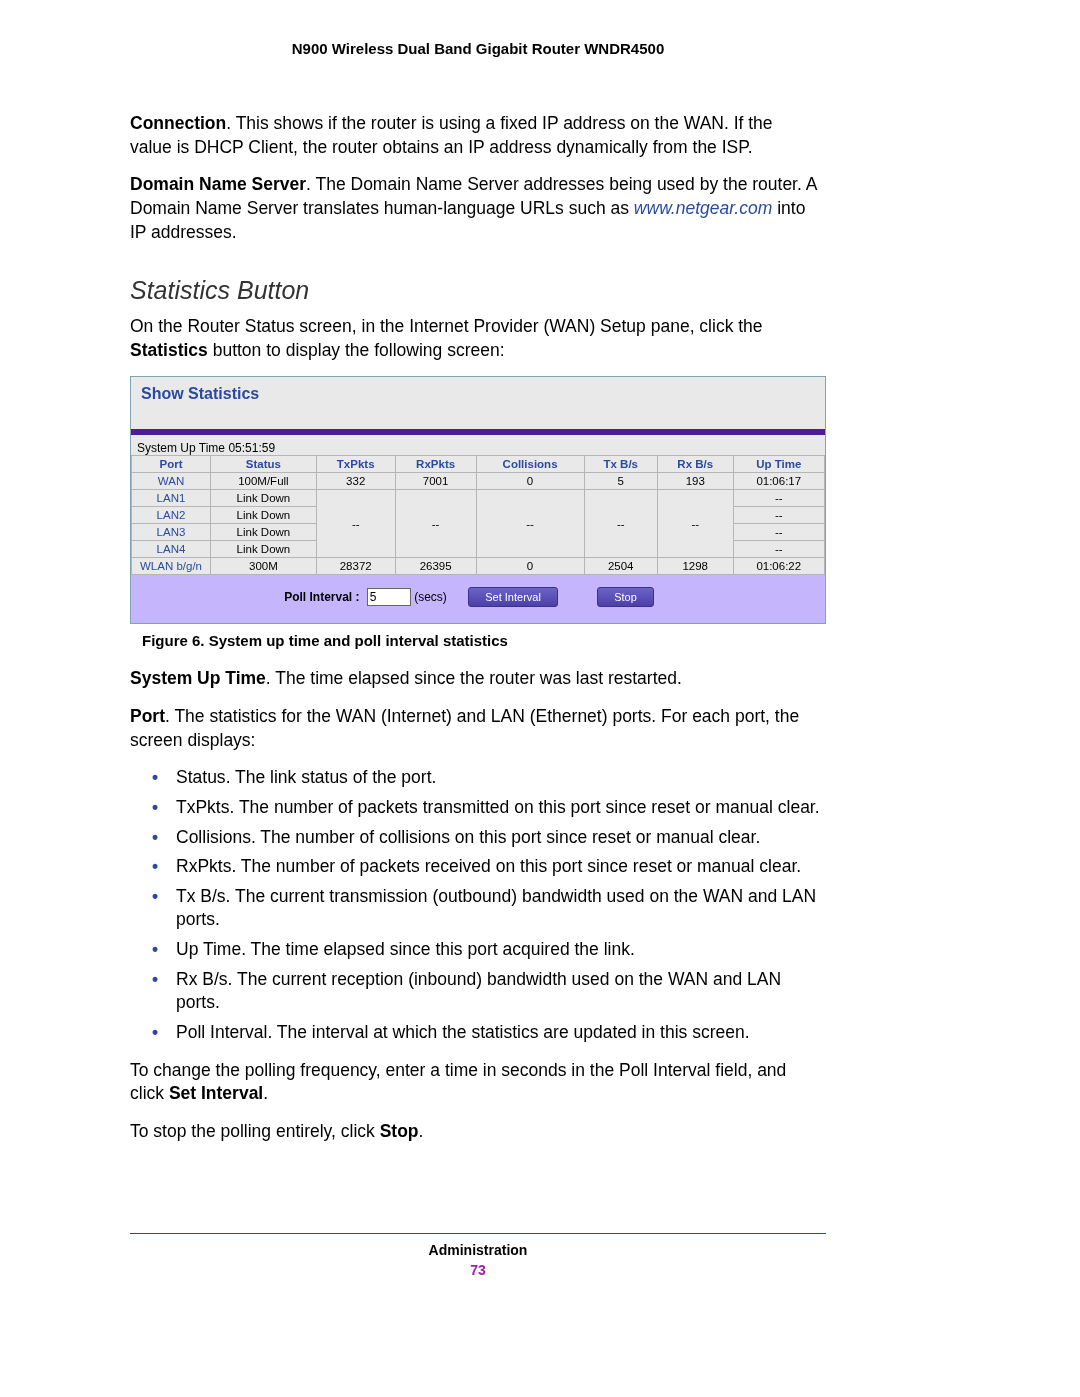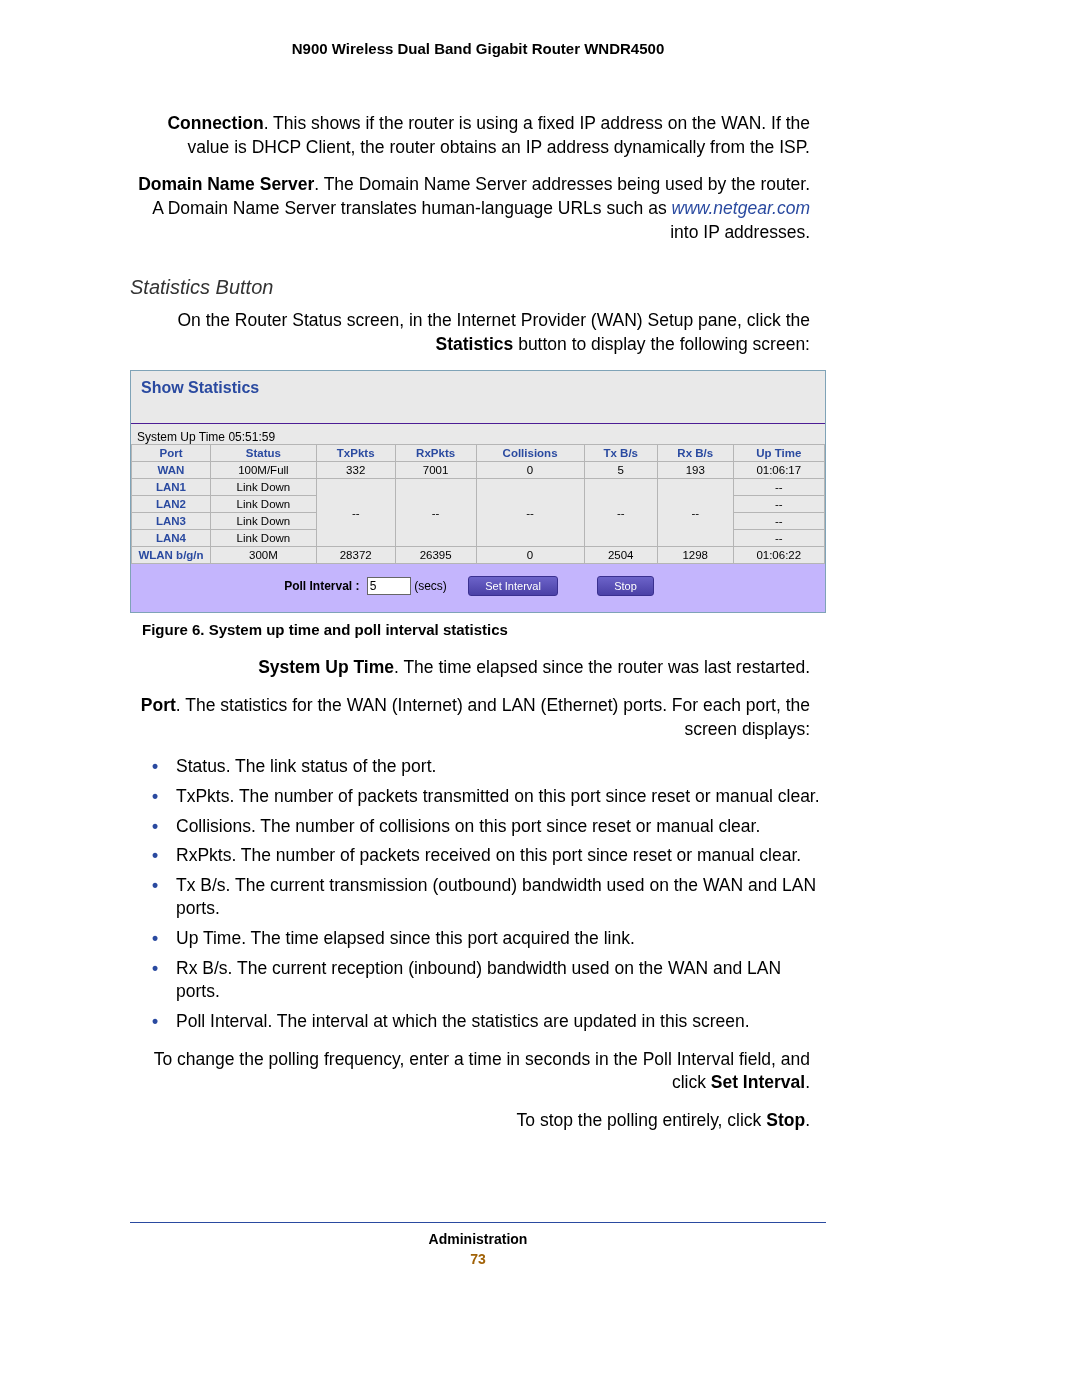--- a/index.html
+++ b/index.html
@@ -16,49 +16,48 @@
   }
   .doc-header {
     text-align: center;
     font-size: 15px;
     font-weight: bold;
     margin-bottom: 55px;
   }
   p.body {
     font-size: 17.5px;
     line-height: 1.35;
-    margin: 0 16px 14px 0;
-    text-align: right;
+    margin: 0 8px 14px 0;
   }
   p.body .bold { font-weight: bold; }
   a.weblink {
     color: #2a4aa0;
     font-style: italic;
     text-decoration: none;
   }
   h2.section-title {
     font-style: italic;
     font-weight: normal;
-    font-size: 20px;
+    font-size: 25px;
     color: #333;
     margin: 32px 0 10px 0;
   }
   
   .panel {
     border: 1px solid #7fa3b7;
     margin: 12px 0 8px 0;
     font-size: 12px;
   }
   .panel-title {
     background: #e9e9e9;
     color: #2a4aa0;
     font-weight: bold;
     font-size: 16px;
     padding: 8px 10px 26px 10px;
-    border-bottom: 1px solid #4c1d95;
+    border-bottom: 6px solid #4c1d95;
   }
   .panel-sub {
     background: #e9e9e9;
     font-size: 12px;
     padding: 6px 12px 0 6px;
   }
   .stats-table {
     width: 100%;
     border-collapse: collapse;
     font-size: 11.5px;
@@ -68,21 +67,21 @@
     text-align: center;
     padding: 2px 4px;
     background: #e9e9e9;
   }
   .stats-table th {
     color: #2a4aa0;
     font-weight: bold;
   }
   .stats-table td.port-cell {
     color: #2a4aa0;
-    font-weight: bold;
+    font-weight: normal;
     width: 70px;
   }
   .panel-footer {
     background: #c4b5fd;
     padding: 12px 0 16px 0;
     text-align: center;
     font-size: 12px;
   }
   .panel-footer .label { font-weight: bold; margin-right: 4px; }
   .panel-footer input.poll {
@@ -130,21 +129,21 @@
   .footer-rule {
     border: none;
     border-top: 1px solid #2a4aa0;
     margin: 90px 0 8px 0;
   }
   .footer-block {
     text-align: center;
     font-size: 14px;
   }
   .footer-block .sect { font-weight: bold; }
-  .footer-block .pg { color: #a16207; font-weight: bold; display: block; margin-top: 4px; }
+  .footer-block .pg { color: #a21caf; font-weight: bold; display: block; margin-top: 4px; }
 </style>
 </head>
 <body>
 
 <div class="page">
 
   <div class="doc-header">N900 Wireless Dual Band Gigabit Router WNDR4500</div>
 
   <p class="body">
     <span class="bold">Connection</span><span>. This shows if the router is using a fixed IP address on the WAN. If the value is DHCP Client, the router obtains an IP address dynamically from the ISP.</span>

